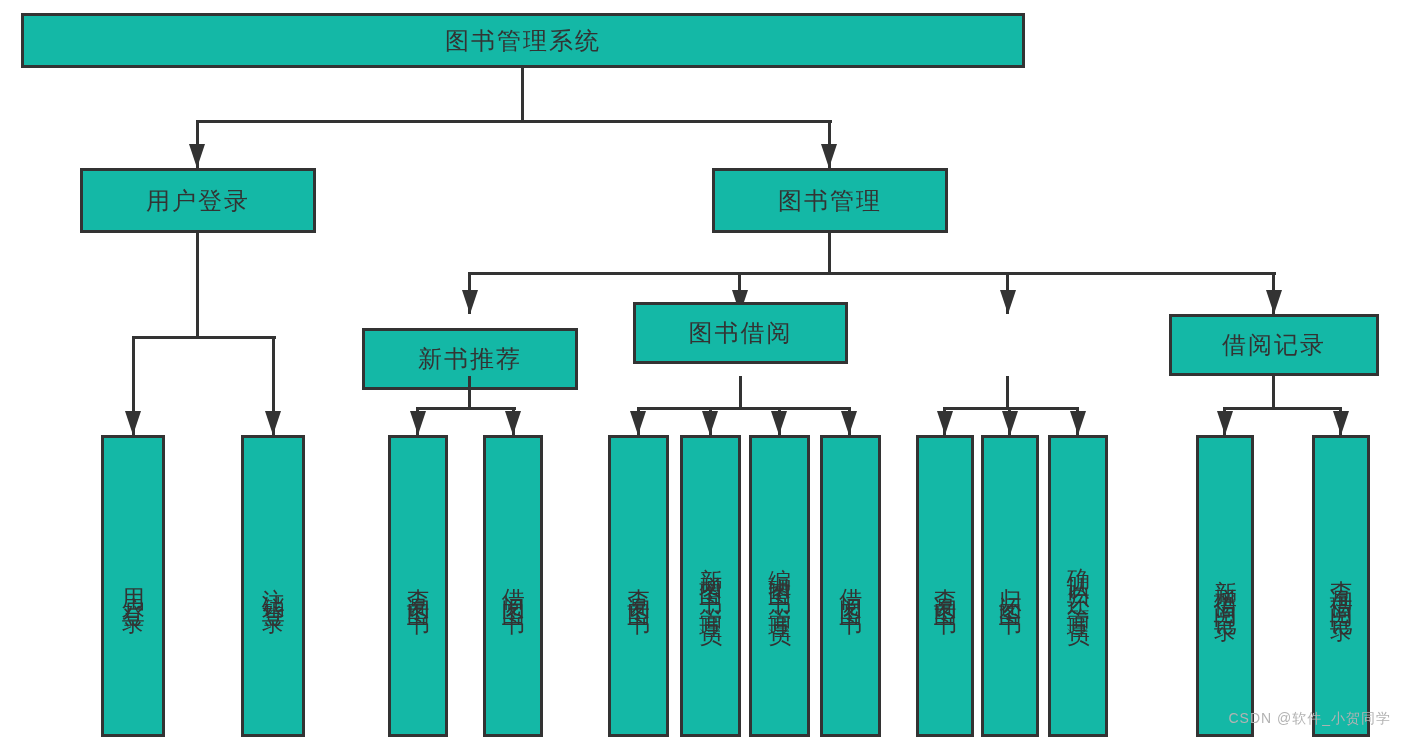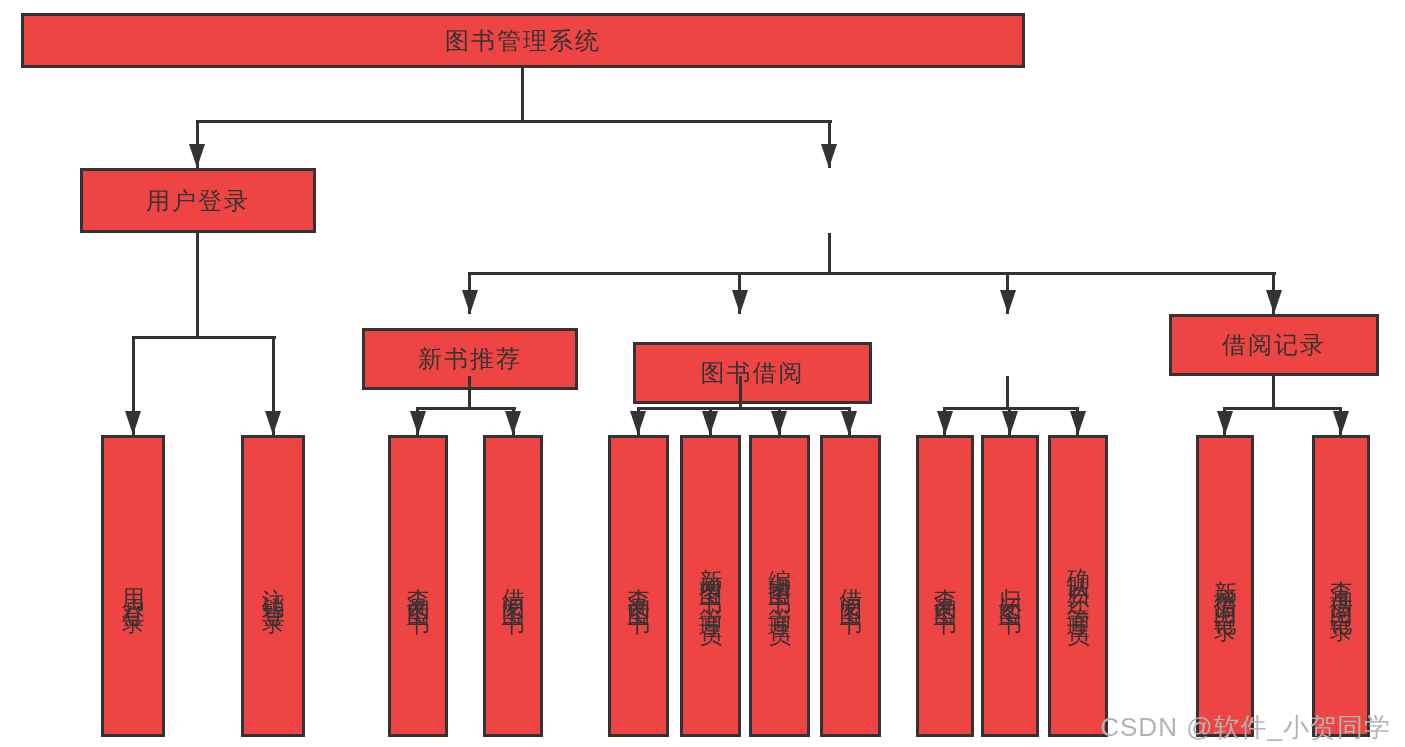--- a/index.html
+++ b/index.html
@@ -8,21 +8,21 @@
     width: 1405px;
     height: 747px;
     background: #ffffff;
     font-family: "Liberation Sans", "DejaVu Sans", sans-serif;
     overflow: hidden;
   }
   .box {
     position: absolute;
     box-sizing: border-box;
     border: 3px solid #333333;
-    background: #ef4444;
+    background: #14b8a6;
     color: #333333;
     display: flex;
     align-items: center;
     justify-content: center;
     text-align: center;
   }
   .hbox {
     font-size: 24px;
     letter-spacing: 2px;
     line-height: 1;
@@ -40,21 +40,21 @@
     position: absolute;
     width: 0; height: 0;
     border-left: 8px solid transparent;
     border-right: 8px solid transparent;
     border-top: 24px solid #333333;
   }
   .watermark {
     position: absolute;
     right: 14px;
     top: 710px;
-    font-size: 26px;
+    font-size: 14px;
     color: #b3b3b3;
     letter-spacing: 1px;
     z-index: 5;
     white-space: nowrap;
   }
 </style>
 </head>
 <body>
 
 <div class="canvas">
@@ -62,41 +62,42 @@
   <div class="box hbox" style="left:21px; top:13px; width:1004px; height:55px;">图书管理系统</div>
 
   <div class="v" style="left:521px; top:68px; height:55px;"></div>
   <div class="h" style="left:196px; top:120px; width:636px;"></div>
   <div class="v" style="left:196px; top:120px; height:48px;"></div>
   <div class="v" style="left:828px; top:120px; height:48px;"></div>
   <div class="ah" style="left:189px; top:144px;"></div>
   <div class="ah" style="left:821px; top:144px;"></div>
 
   <div class="box hbox" style="left:80px; top:168px; width:236px; height:65px;">用户登录</div>
+  <div class="box hbox" style="left:712px; top:168px; width:236px; height:65px;">图书管理</div>
 
   <div class="v" style="left:196px; top:233px; height:106px;"></div>
   <div class="h" style="left:132px; top:336px; width:144px;"></div>
   <div class="v" style="left:132px; top:336px; height:99px;"></div>
   <div class="v" style="left:272px; top:336px; height:99px;"></div>
   <div class="ah" style="left:125px; top:411px;"></div>
   <div class="ah" style="left:265px; top:411px;"></div>
 
   <div class="v" style="left:828px; top:233px; height:41px;"></div>
   <div class="h" style="left:468px; top:272px; width:808px;"></div>
   <div class="v" style="left:468px; top:272px; height:42px;"></div>
   <div class="v" style="left:738px; top:272px; height:42px;"></div>
   <div class="v" style="left:1006px; top:272px; height:42px;"></div>
   <div class="v" style="left:1272px; top:272px; height:42px;"></div>
   <div class="ah" style="left:462px; top:290px;"></div>
   <div class="ah" style="left:732px; top:290px;"></div>
   <div class="ah" style="left:1000px; top:290px;"></div>
   <div class="ah" style="left:1266px; top:290px;"></div>
 
   <div class="box hbox" style="left:362px; top:328px; width:216px; height:62px;">新书推荐</div>
-  <div class="box hbox" style="left:633px; top:302px; width:239px; height:62px;margin-top:40px;">图书借阅</div>
+  <div class="box hbox" style="left:633px; top:302px; width:215px; height:62px;">图书借阅</div>
   <div class="box hbox" style="left:1169px; top:314px; width:210px; height:62px;">借阅记录</div>
 
   <div class="v" style="left:468px; top:376px; height:34px;"></div>
   <div class="h" style="left:416px; top:407px; width:100px;"></div>
   <div class="v" style="left:416px; top:407px; height:28px;"></div>
   <div class="v" style="left:512px; top:407px; height:28px;"></div>
   <div class="ah" style="left:410px; top:411px;"></div>
   <div class="ah" style="left:505px; top:411px;"></div>
 
   <div class="v" style="left:739px; top:376px; height:34px;"></div>

